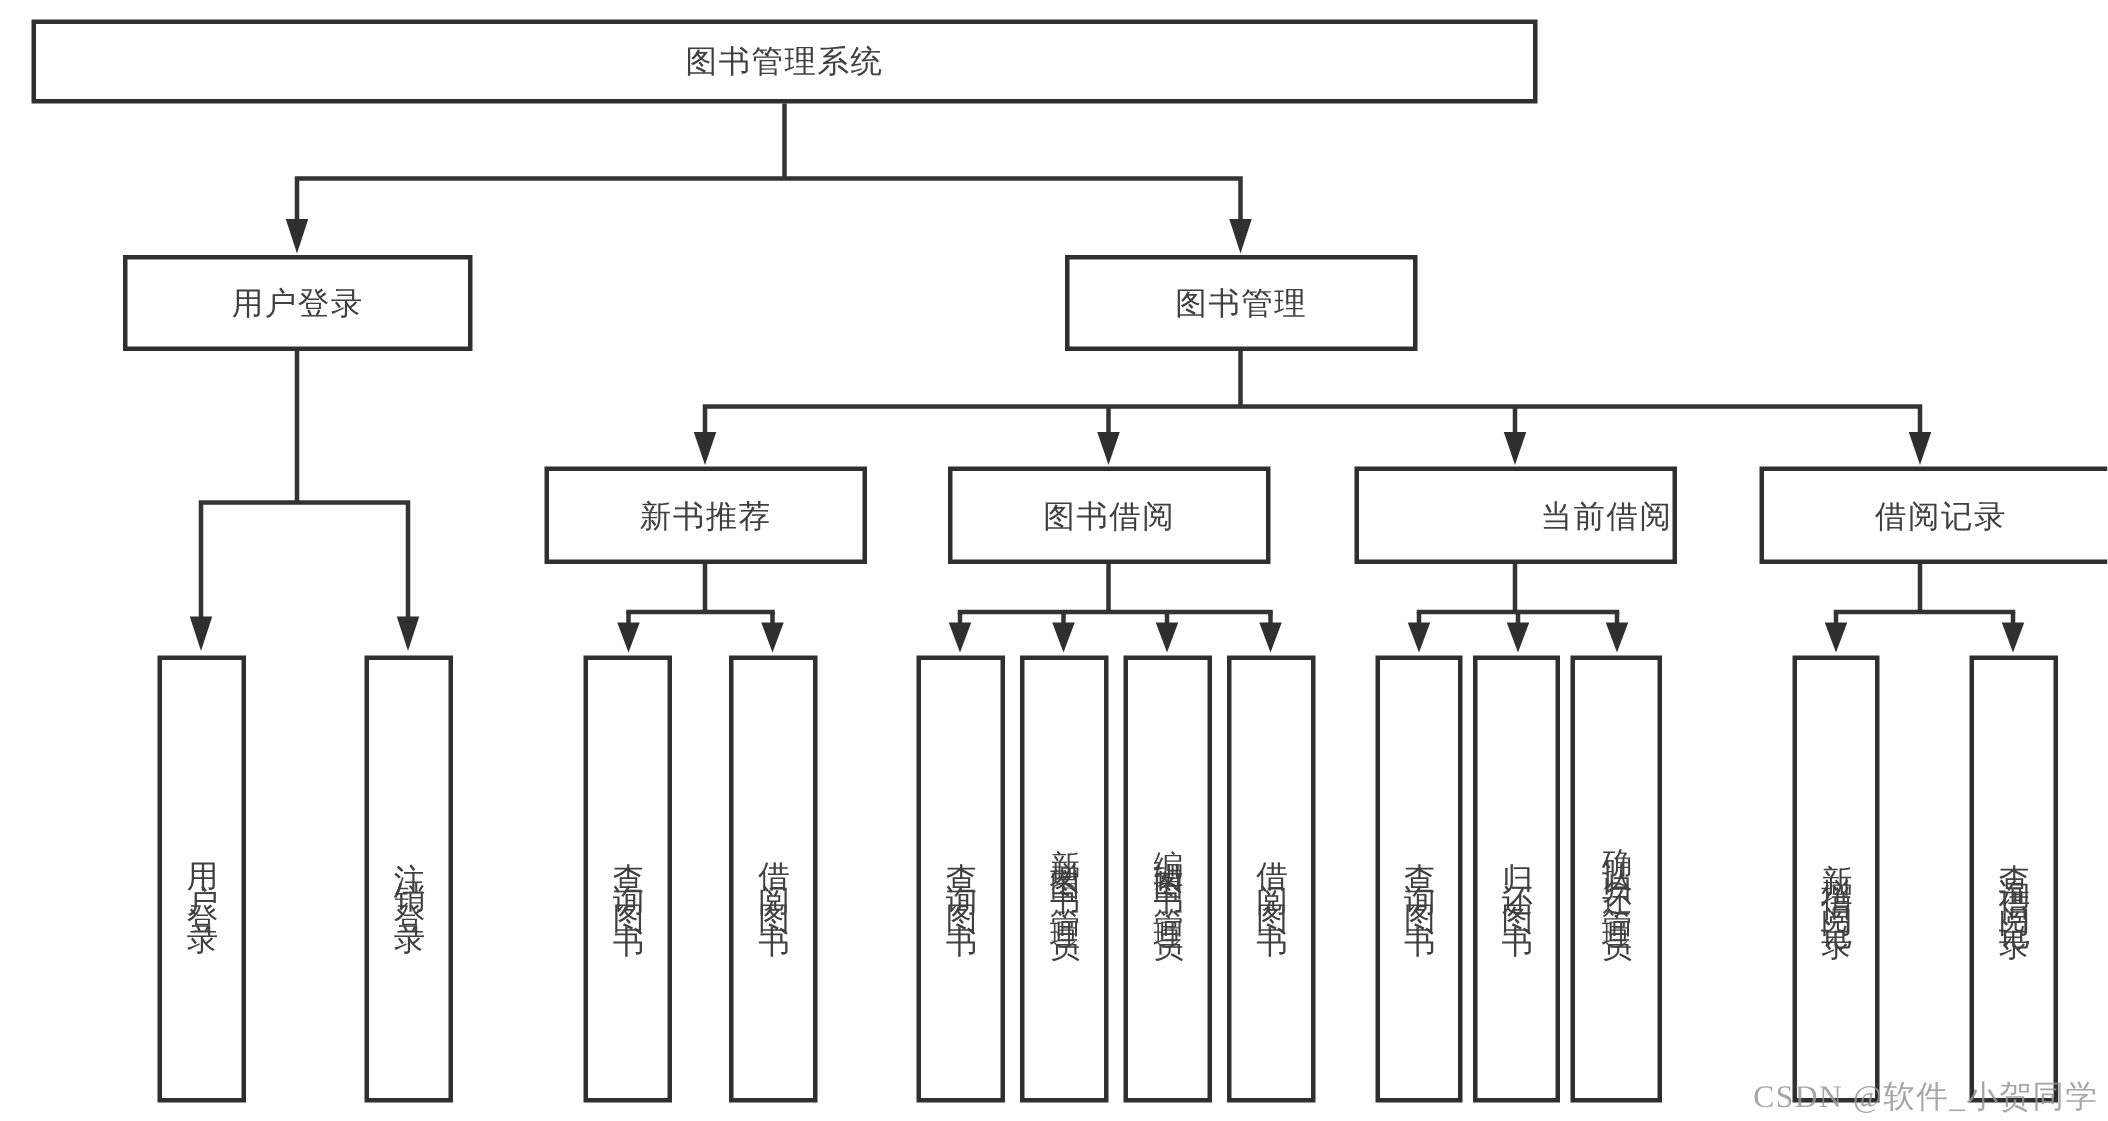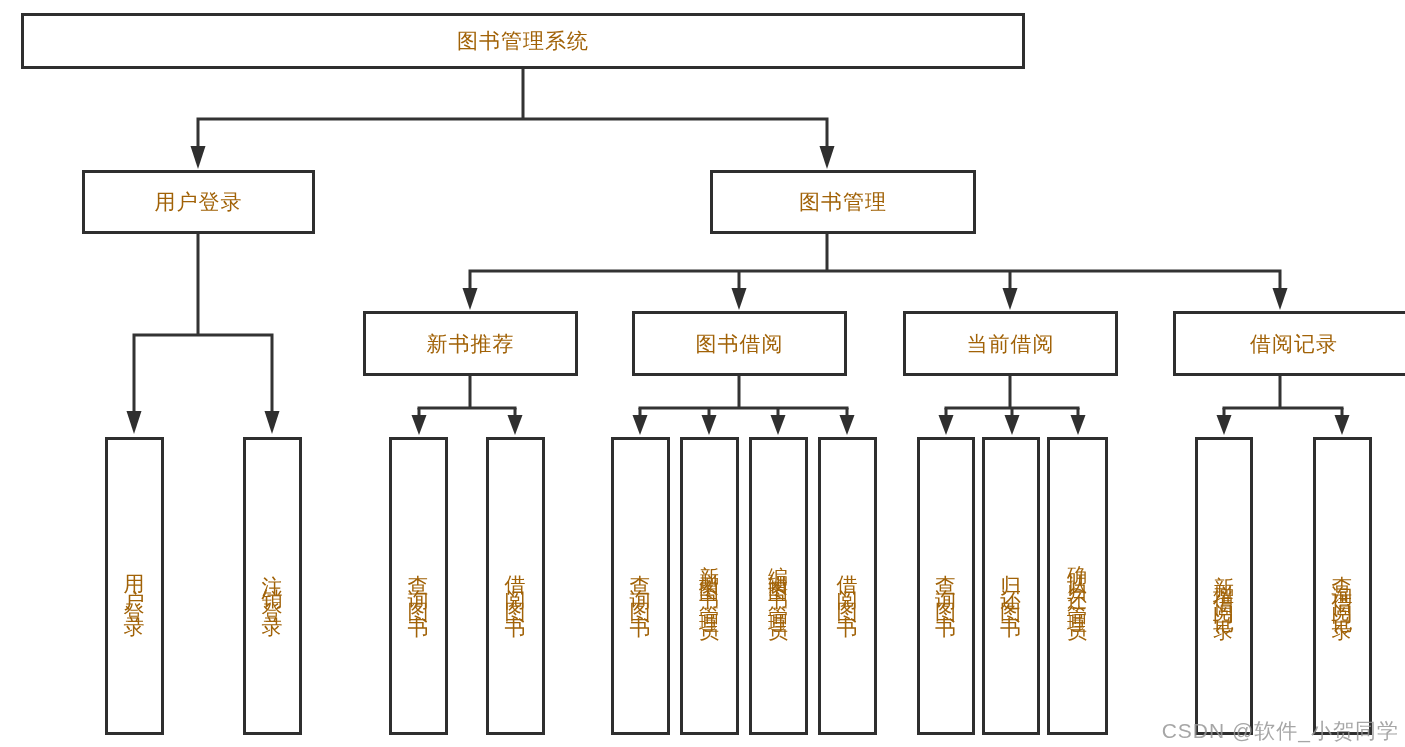--- a/index.html
+++ b/index.html
@@ -22,42 +22,42 @@
     box-sizing: border-box;
     background: #ffffff;
     border: 3px solid #2f2f2f;
     display: flex;
     align-items: center;
     justify-content: center;
   }
   .node .lbl {
     font-size: 21px;
     letter-spacing: 1px;
-    color: #a16207;
+    color: #404040;
     white-space: nowrap;
   }
   .vnode .lbl {
     writing-mode: vertical-rl;
     text-orientation: mixed;
     white-space: nowrap;
     line-height: 1;
   }
   .v4 .lbl { letter-spacing: 14px; }
   .v6 .lbl { letter-spacing: 9px;  }
   .v9 .lbl { letter-spacing: 8px; font-size: 20px; }
 
   
   .root-box { left: 21px; top: 13px; width: 1004px; height: 56px; }
   
   .b-user  { left: 82px;  top: 170px; width: 233px; height: 64px; }
-  .b-mgmt  { left: 710px; top: 170px; width: 266px; height: 64px; }
+  .b-mgmt  { left: 710px; top: 170px; width: 235px; height: 64px; }
   
   .s0 { left: 363px;  top: 311px; width: 215px; height: 65px; }
   .s1 { left: 632px;  top: 311px; width: 215px; height: 65px; }
-  .s2 { left: 903px;  top: 311px; width: 215px; height: 65px; }
+  .s2 { left: 903px;  top: 311px; width: 215px; height: 65px; justify-content: flex-end; }
   .s3 { left: 1173px; top: 311px; width: 242px; height: 65px; }
   
   .vnode { top: 437px; height: 298px; width: 59px; }
   .l-a0 { left: 105px;  }
   .l-a1 { left: 243px;  }
   .l-b0 { left: 389px;  }
   .l-b1 { left: 486px;  }
   .l-c0 { left: 611px;  }
   .l-c1 { left: 680px;  }
   .l-c2 { left: 749px;  }
@@ -69,20 +69,21 @@
   .l-e1 { left: 1313px; }
 
   .watermark {
     position: absolute;
     right: 6px;
     bottom: 2px;
     font-size: 21px;
     color: rgba(150, 150, 150, 0.85);
     letter-spacing: 1px;
     white-space: nowrap;
+    font-family: Liberation Serif, serif;
   }
 </style>
 </head>
 <body>
 
 <div class="canvas">
 
   <svg class="connectors" viewBox="0 0 1405 747" xmlns="http://www.w3.org/2000/svg" aria-hidden="true">
     <g stroke="#333333" stroke-width="3" fill="none">
 

